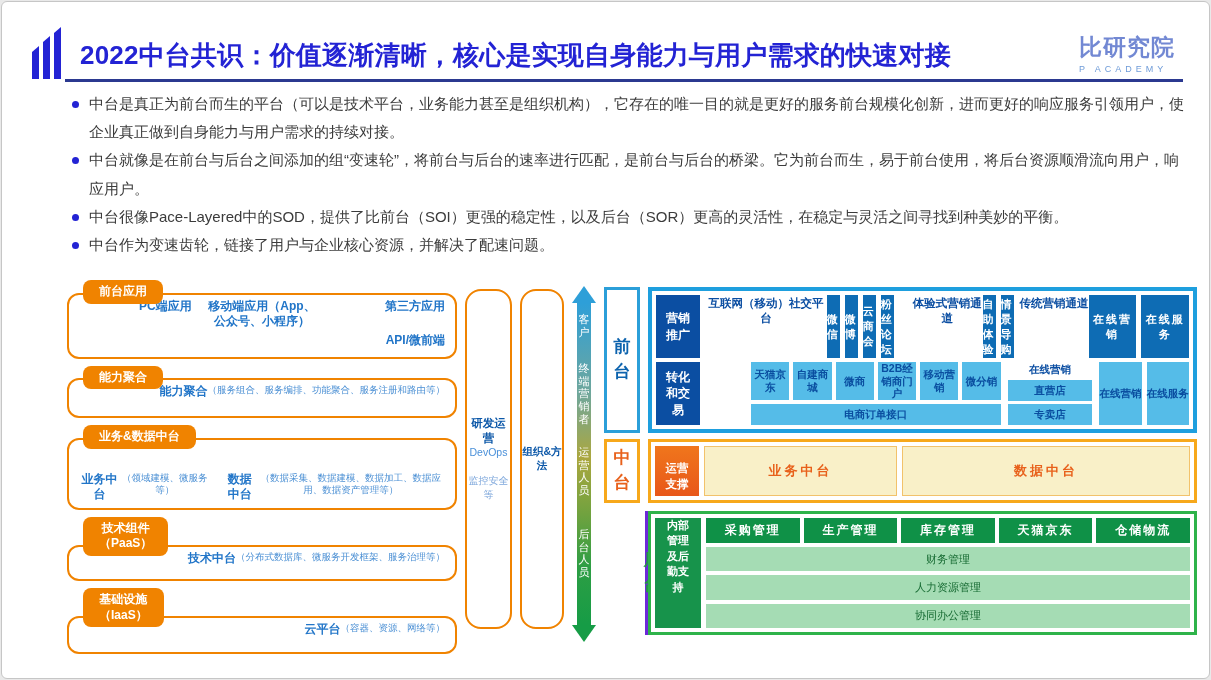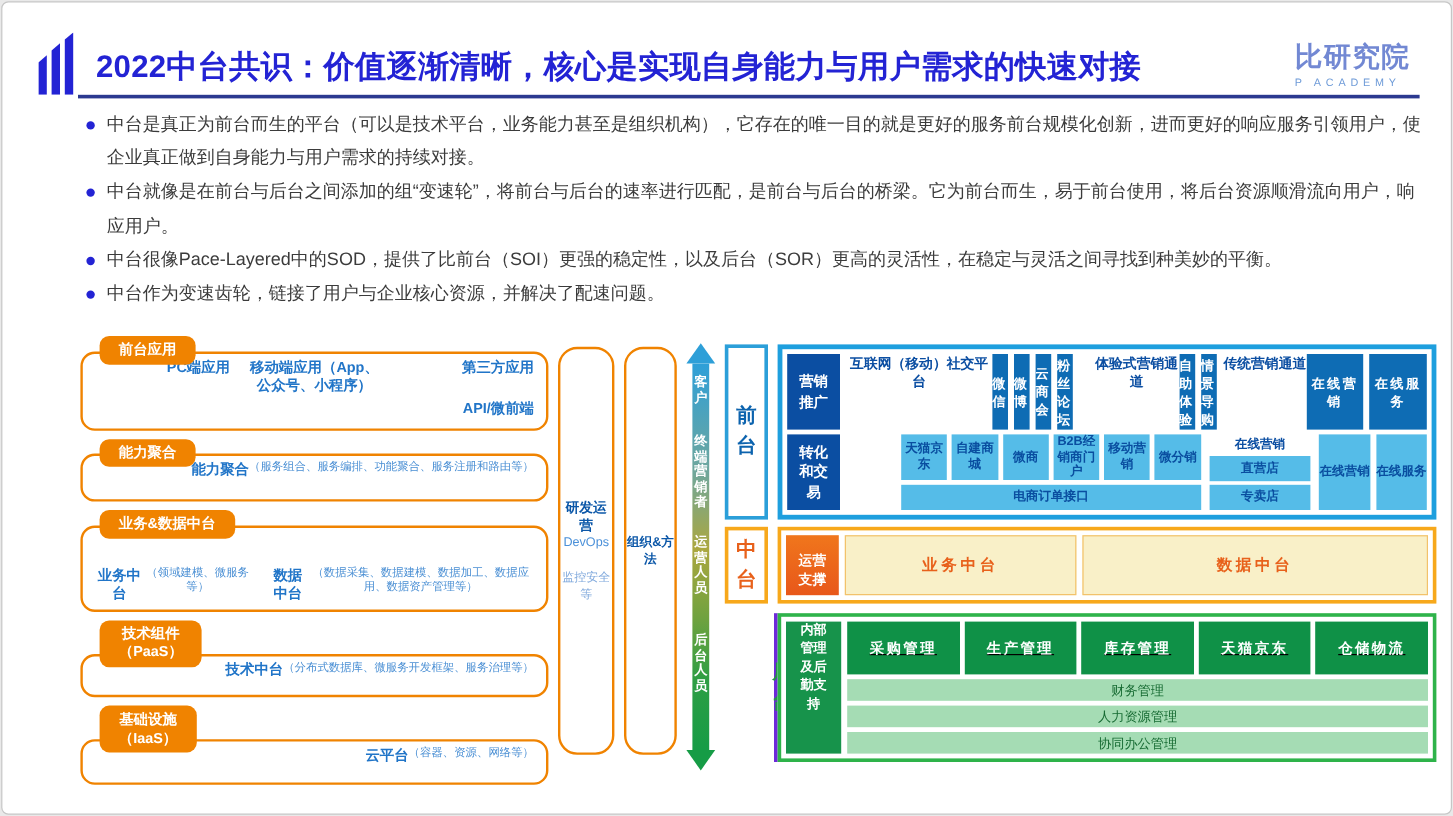--- a/index.html
+++ b/index.html
@@ -54,21 +54,21 @@
   
   .arrow-col { width:24px; margin-top:6px; height:356px; position:relative;
                display:flex; flex-direction:column; align-items:center; }
   .arrow-up { width:0; height:0; border-left:12px solid transparent; border-right:12px solid transparent;
               border-bottom:17px solid #2E9FD8; }
   .arrow-down { width:0; height:0; border-left:12px solid transparent; border-right:12px solid transparent;
                 border-top:17px solid #169C46; }
   .arrow-shaft { width:14px; flex:1;
      background:linear-gradient(180deg,#2E9FD8 0%,#6FA79C 28%,#ABA73F 48%,#6FA23F 66%,#2D9E44 82%,#169C46 100%); }
   .a-label { position:absolute; left:50%; transform:translateX(-50%); width:15px;
-             color:#fff; font-size:11px; font-weight:bold; line-height:1.15; text-align:center;
+             color:#fff; font-size:11px; font-weight:normal; line-height:1.15; text-align:center;
              word-break:break-all; z-index:2; }
 
   
   .tier-col { width:36px; margin-top:7px; display:flex; flex-direction:column; }
   .tier { background:#fff; display:flex; align-items:center; justify-content:center; }
   .tier span { width:1.15em; text-align:center; font-size:17px; font-weight:bold;
                line-height:1.45; word-break:break-all; }
   .tier-front { height:146px; border:3px solid #2B9FD9; color:#0C63AE; margin-bottom:6px; }
   .tier-mid   { height:64px;  border:3px solid #F7A81B; color:#E8611B; margin-bottom:8px; }
   .tier-back  { height:124px; border:7px solid #6d28d9; color:#259447;margin-left:41px; }
@@ -109,21 +109,21 @@
   .m-label span { width:2.1em; word-break:break-all;margin-top:12px; }
   .m-item { background:#F9F0C8; border:1px solid #F2C26B; color:#E8611B; font-weight:bold; font-size:13px;
             letter-spacing:3px; display:flex; align-items:center; justify-content:center; }
   .m1{flex:2;} .m2{flex:3;}
 
   .back-box { height:124px; border:3px solid #2EB34A; background:#fff; padding:4px; display:flex; gap:5px; }
   .b-label { flex:0 0 46px; background:#17934B; color:#fff; font-weight:bold; font-size:11px;
              display:flex; align-items:flex-start; justify-content:center; text-align:center; line-height:1.4; }
   .b-label span { width:2.1em; word-break:break-all; }
   .b-main { flex:1; display:flex; flex-direction:column; gap:4px; }
-  .b-top { height:44px; display:flex; gap:4px;text-decoration:underline; }
+  .b-top { height:25px; display:flex; gap:4px; }
   .b-top-item { flex:1; background:#0F9147; color:#fff; font-size:12px; font-weight:bold; letter-spacing:2px;
                 display:flex; align-items:center; justify-content:center; }
   .b-row { flex:1; background:#A5DCB4; color:#176B33; font-size:11px;
            display:flex; align-items:center; justify-content:center; }
 </style>
 </head>
 <body>
 
 <div class="slide">
 

